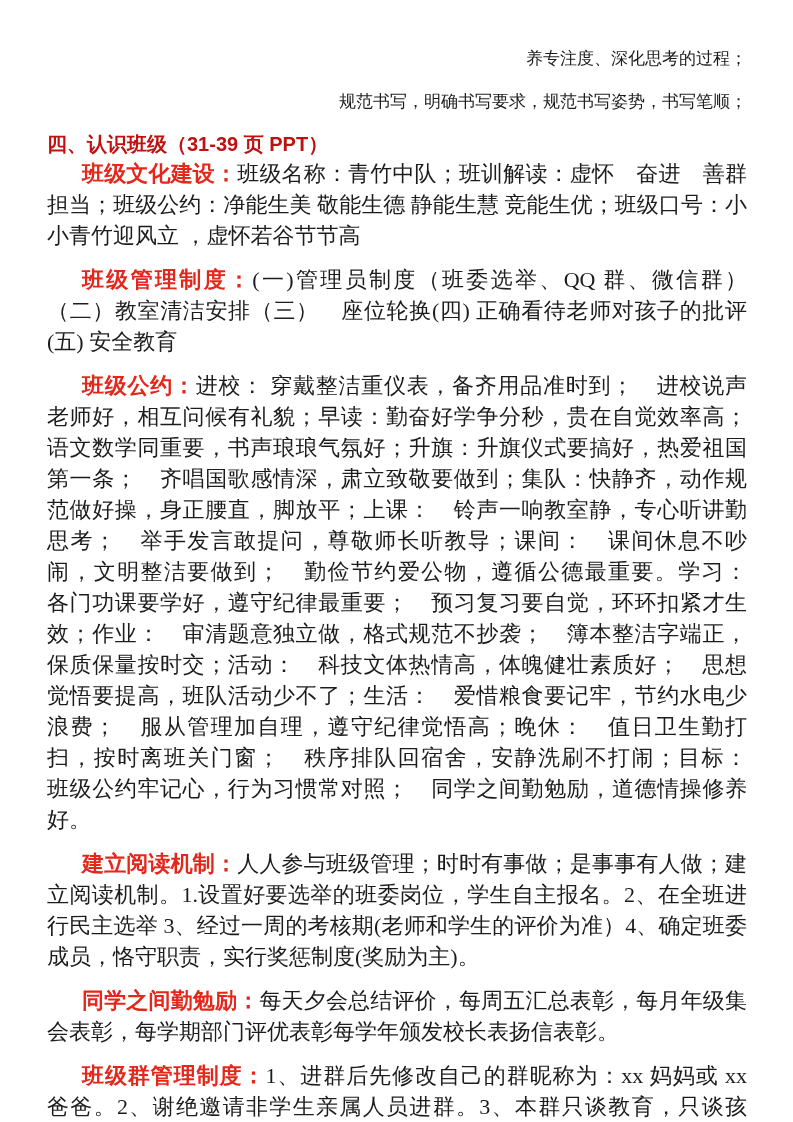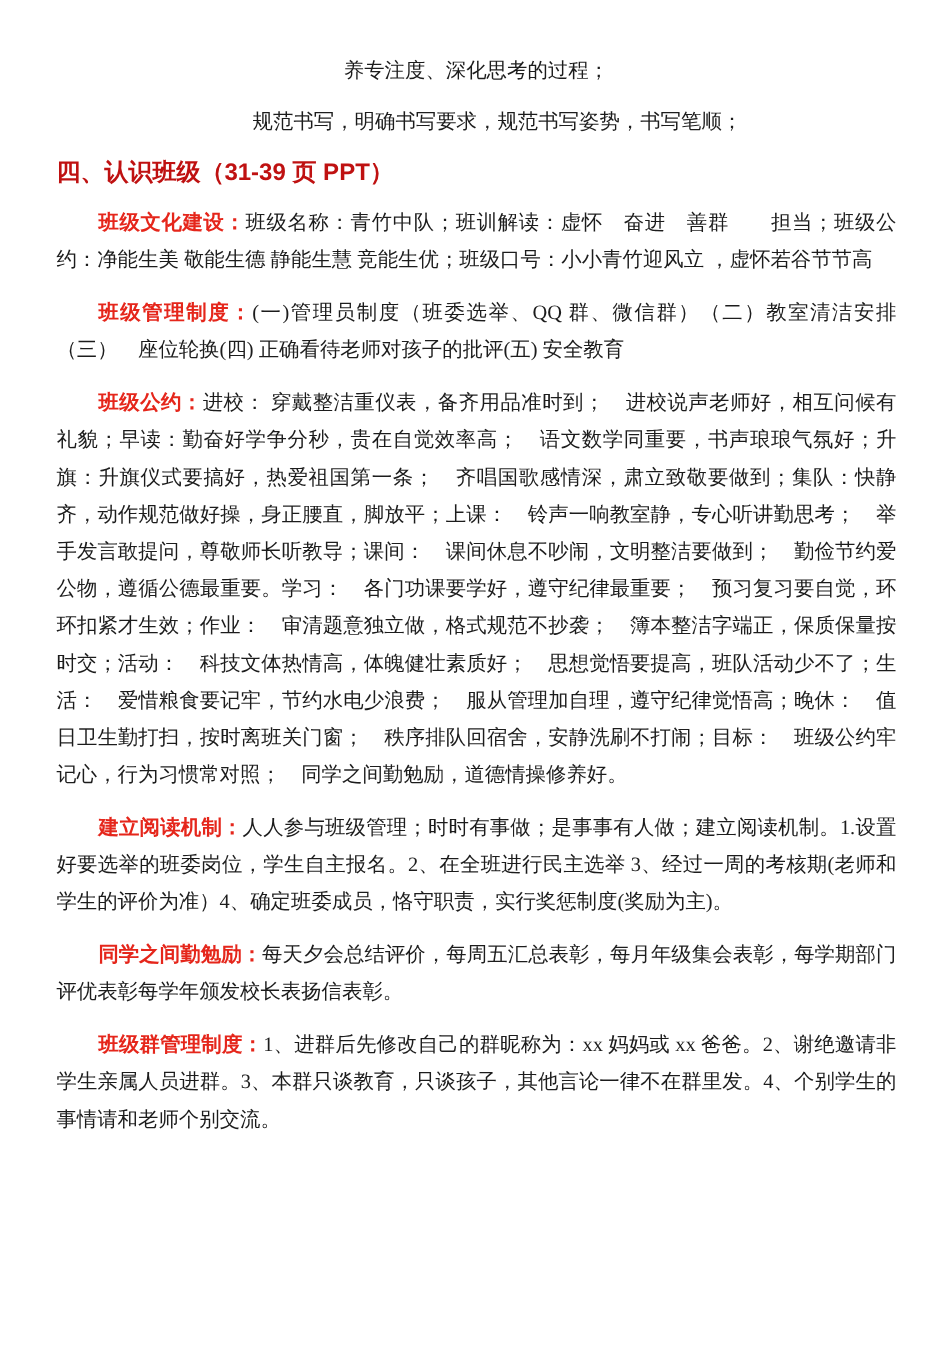--- a/index.html
+++ b/index.html
@@ -21,35 +21,35 @@
     background: var(--background);
     padding: 44px 46px 0 47px;
     font-family: "Liberation Serif", "DejaVu Serif", serif;
     color: var(--text);
     overflow: hidden;
   }
   p.intro {
     font-size: 17px;
     line-height: 30px;
     margin: 0 0 13px 0;
-    text-align: center;
+    text-align: right;
   }
   p.intro.ind {
     text-indent: 35px;
   }
   h2.heading {
     font-family: "Liberation Sans", "DejaVu Sans", sans-serif;
     font-size: 20px;
     font-weight: bold;
     color: var(--heading);
     line-height: 28px;
-    margin: 6px 0 12px 0;
+    margin: 6px 0 0 0;
   }
   p.sec {
-    font-size: 17px;
+    font-size: 22px;
     line-height: 31px;
     margin: 0 0 13px 0;
     text-align: justify;
     text-indent: 35px;
   }
   p.sec .label {
     color: var(--label);
     font-weight: bold;
   }
 </style>

